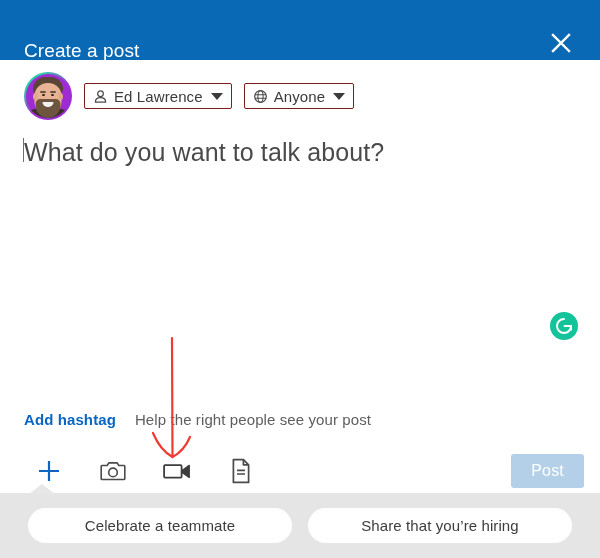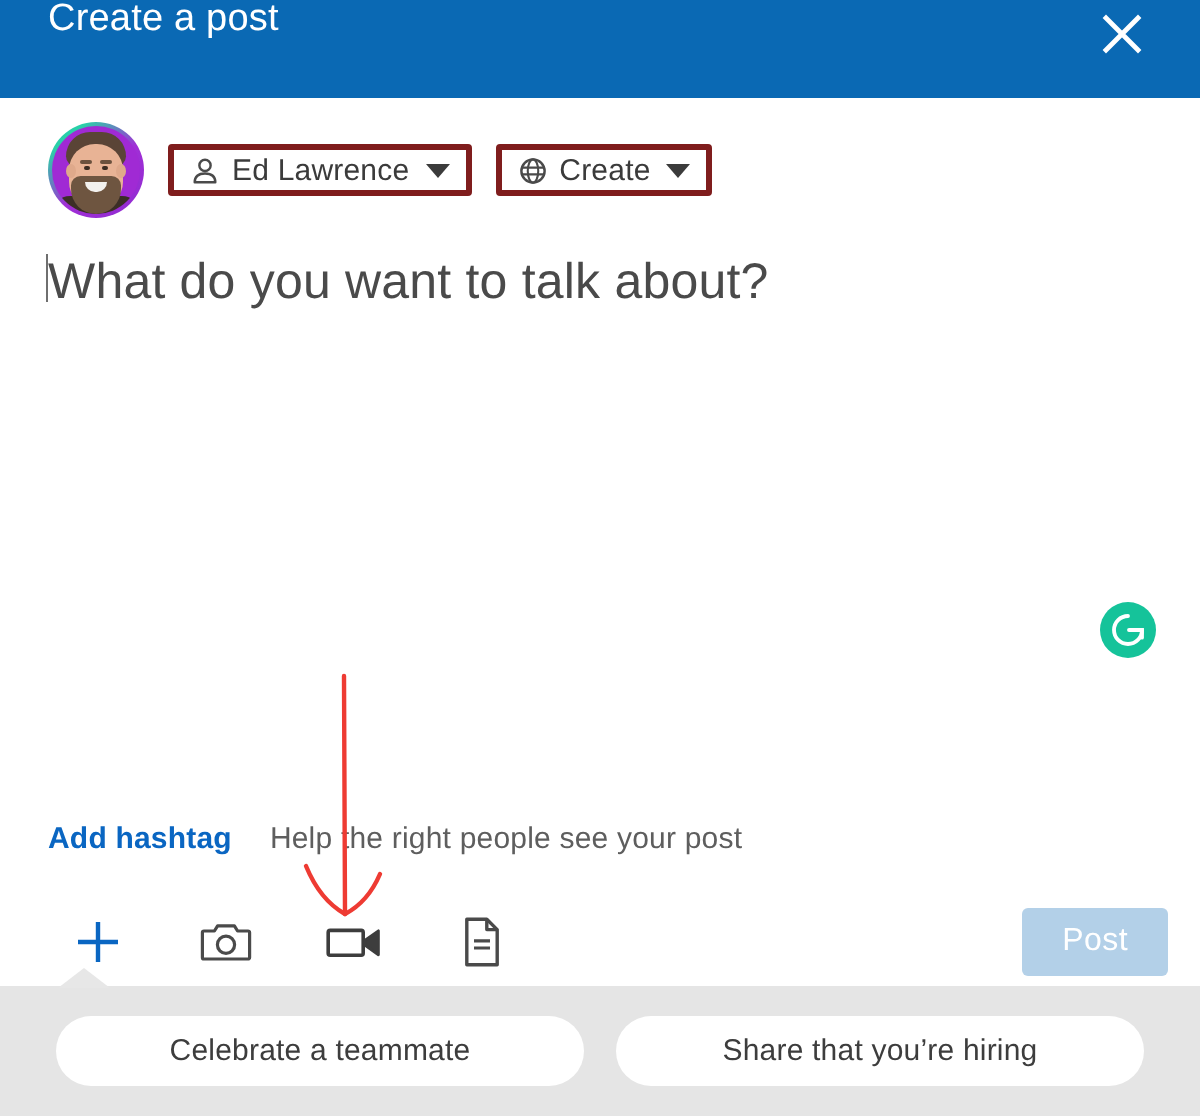--- a/index.html
+++ b/index.html
@@ -19,24 +19,24 @@
   #dialog {
     position: absolute;
     inset: 0;
     background: #ffffff;
     display: flex;
     flex-direction: column;
   }
 
   
   #header {
-    height: 49px;
+    height: 60px;
     background: #0a69b4;
     display: flex;
-    align-items: flex-start;
+    align-items: flex-end;
     justify-content: space-between;
     padding: 0 20px 0 24px;
     box-sizing: border-box;
     flex: 0 0 auto;
     position: relative;
   }
   #header-title {
     color: #ffffff;
     font-size: 19px;
     font-weight: 400;
@@ -173,21 +173,21 @@
     border-radius: 12px 12px 0 0;
     background: #3b2e26;
   }
 
   .chip {
     display: inline-flex;
     align-items: center;
     gap: 6px;
     height: 26px;
     padding: 0 8px 0 8px;
-    border: 3px solid #7f1d1d;
+    border: 1px solid #7f1d1d;
     border-radius: 2px;
     background: #ffffff;
     cursor: pointer;
     box-sizing: border-box;
     white-space: nowrap;
   }
   .chip-label {
     font-size: 15px;
     color: #3b3b3b;
     line-height: 1;
@@ -399,21 +399,21 @@
       </div>
 
       <div class="chip">
         <span>
           <svg width="15" height="15" viewBox="0 0 16 16" aria-hidden="true">
             <circle cx="8" cy="8" r="6.2" fill="none" stroke="#4a4a4a" stroke-width="1.3"></circle>
             <ellipse cx="8" cy="8" rx="2.8" ry="6.2" fill="none" stroke="#4a4a4a" stroke-width="1.1"></ellipse>
             <path d="M2 6.2 H14 M2 9.8 H14" stroke="#4a4a4a" stroke-width="1.1" fill="none"></path>
           </svg>
         </span>
-        <span class="chip-label">Create</span>
+        <span class="chip-label">Anyone</span>
         <span class="caret"></span>
       </div>
     </div>
 
     <div id="editor">
       <div id="text-caret"></div>
       <div id="editor-placeholder">What do you want to talk about?</div>
 
       <div id="grammarly-badge">
         <svg width="20" height="20" viewBox="0 0 24 24" aria-hidden="true">

